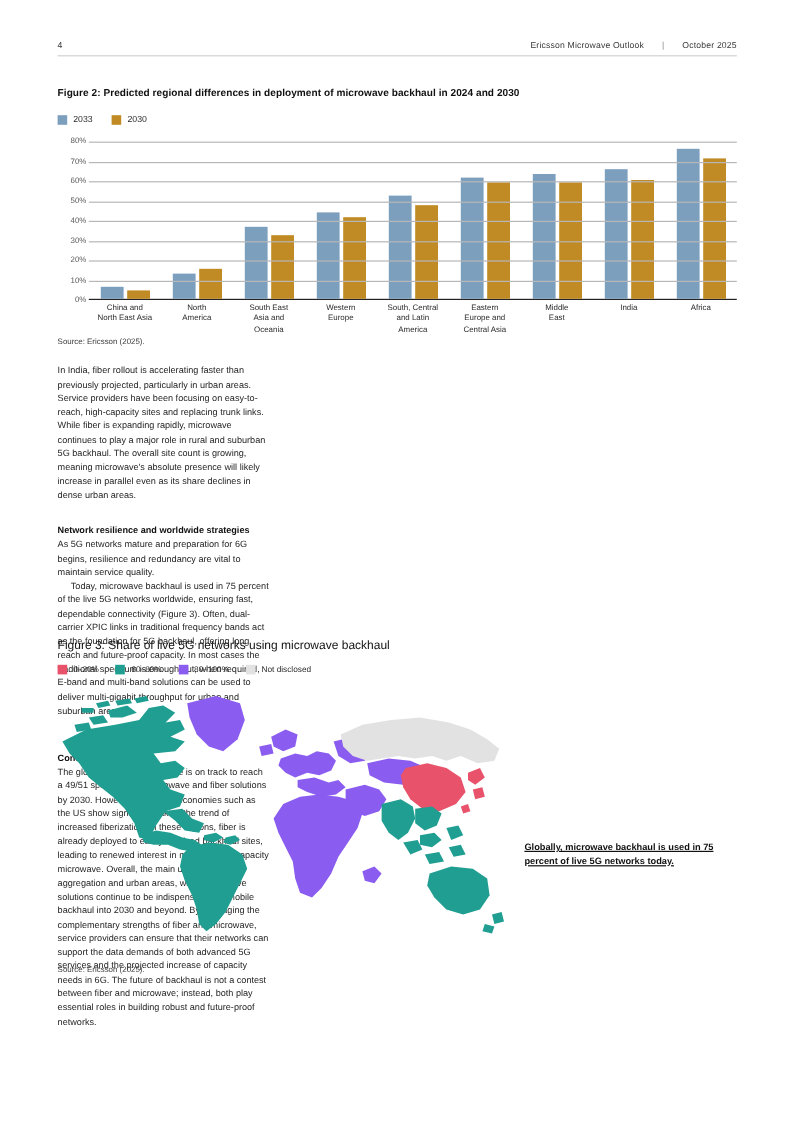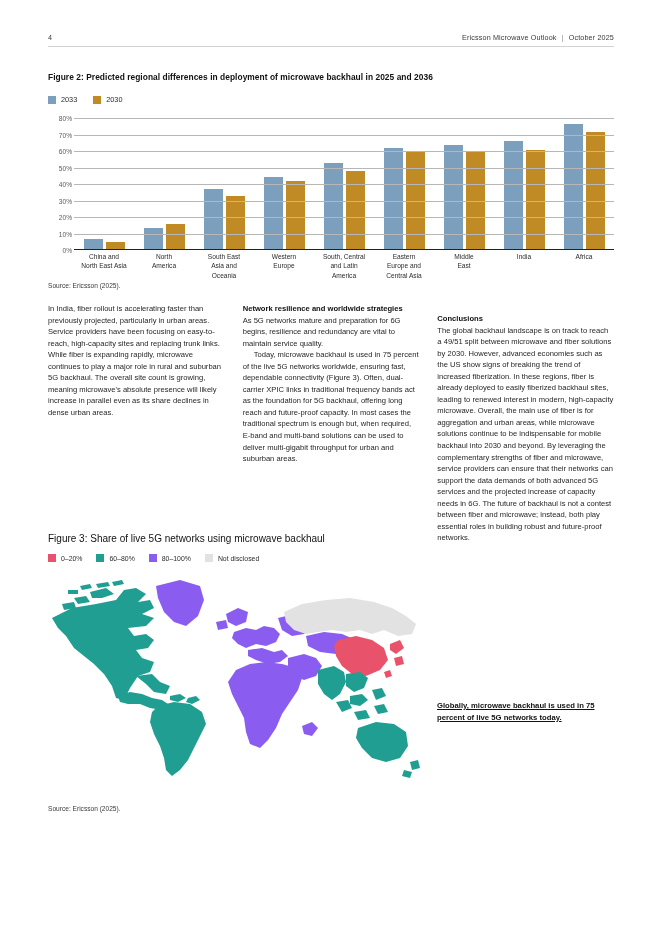--- a/index.html
+++ b/index.html
@@ -29,21 +29,21 @@
     top: 33px;
     width: 566px;
     display: flex;
     justify-content: space-between;
     align-items: baseline;
     font-size: 7.2px;
     color: #3a3a3a;
     letter-spacing: 0.15px;
   }
   .header .page-num { font-size: 7.2px; color: #3a3a3a; }
-  .header-right { display: flex; gap: 5px; align-items: baseline; }
+  .header-right { display: flex; gap: 15px; align-items: baseline; }
   .header-sep { color: #8a8a8a; }
   .header-rule {
     position: absolute;
     left: 48px;
     top: 46px;
     width: 566px;
     height: 1px;
     background: #d2d2d2;
   }
 
@@ -161,20 +161,21 @@
   }
 
   
   .cols {
     position: absolute;
     left: 48px;
     top: 303px;
     width: 566px;
     display: flex;
     gap: 18px;
+    flex-direction: column;
   }
   .col {
     width: 177px;
     font-size: 7.6px;
     line-height: 11.55px;
     color: #1f1f1f;
     text-align: left;
   }
   .col p { margin: 0; }
   .col p.indent { text-indent: 11px; }
@@ -266,21 +267,21 @@
   <div class="header">
     <span class="page-num">4</span>
     <span class="header-right">
       <span>Ericsson Microwave Outlook</span>
       <span class="header-sep">|</span>
       <span>October 2025</span>
     </span>
   </div>
   <div class="header-rule"></div>
 
-  <div class="fig2-title">Figure 2: Predicted regional differences in deployment of microwave backhaul in 2025 and 2036</div>
+  <div class="fig2-title">Figure 2: Predicted regional differences in deployment of microwave backhaul in 2024 and 2030</div>
 
   <div class="fig2-legend">
     <span class="legend-item">
       <span class="legend-swatch" id="sw2025" style="background: rgb(125, 159, 190);"></span>
       <span>2033</span>
     </span>
     <span class="legend-item">
       <span class="legend-swatch" id="sw2030" style="background: rgb(192, 138, 36);"></span>
       <span>2030</span>
     </span>

